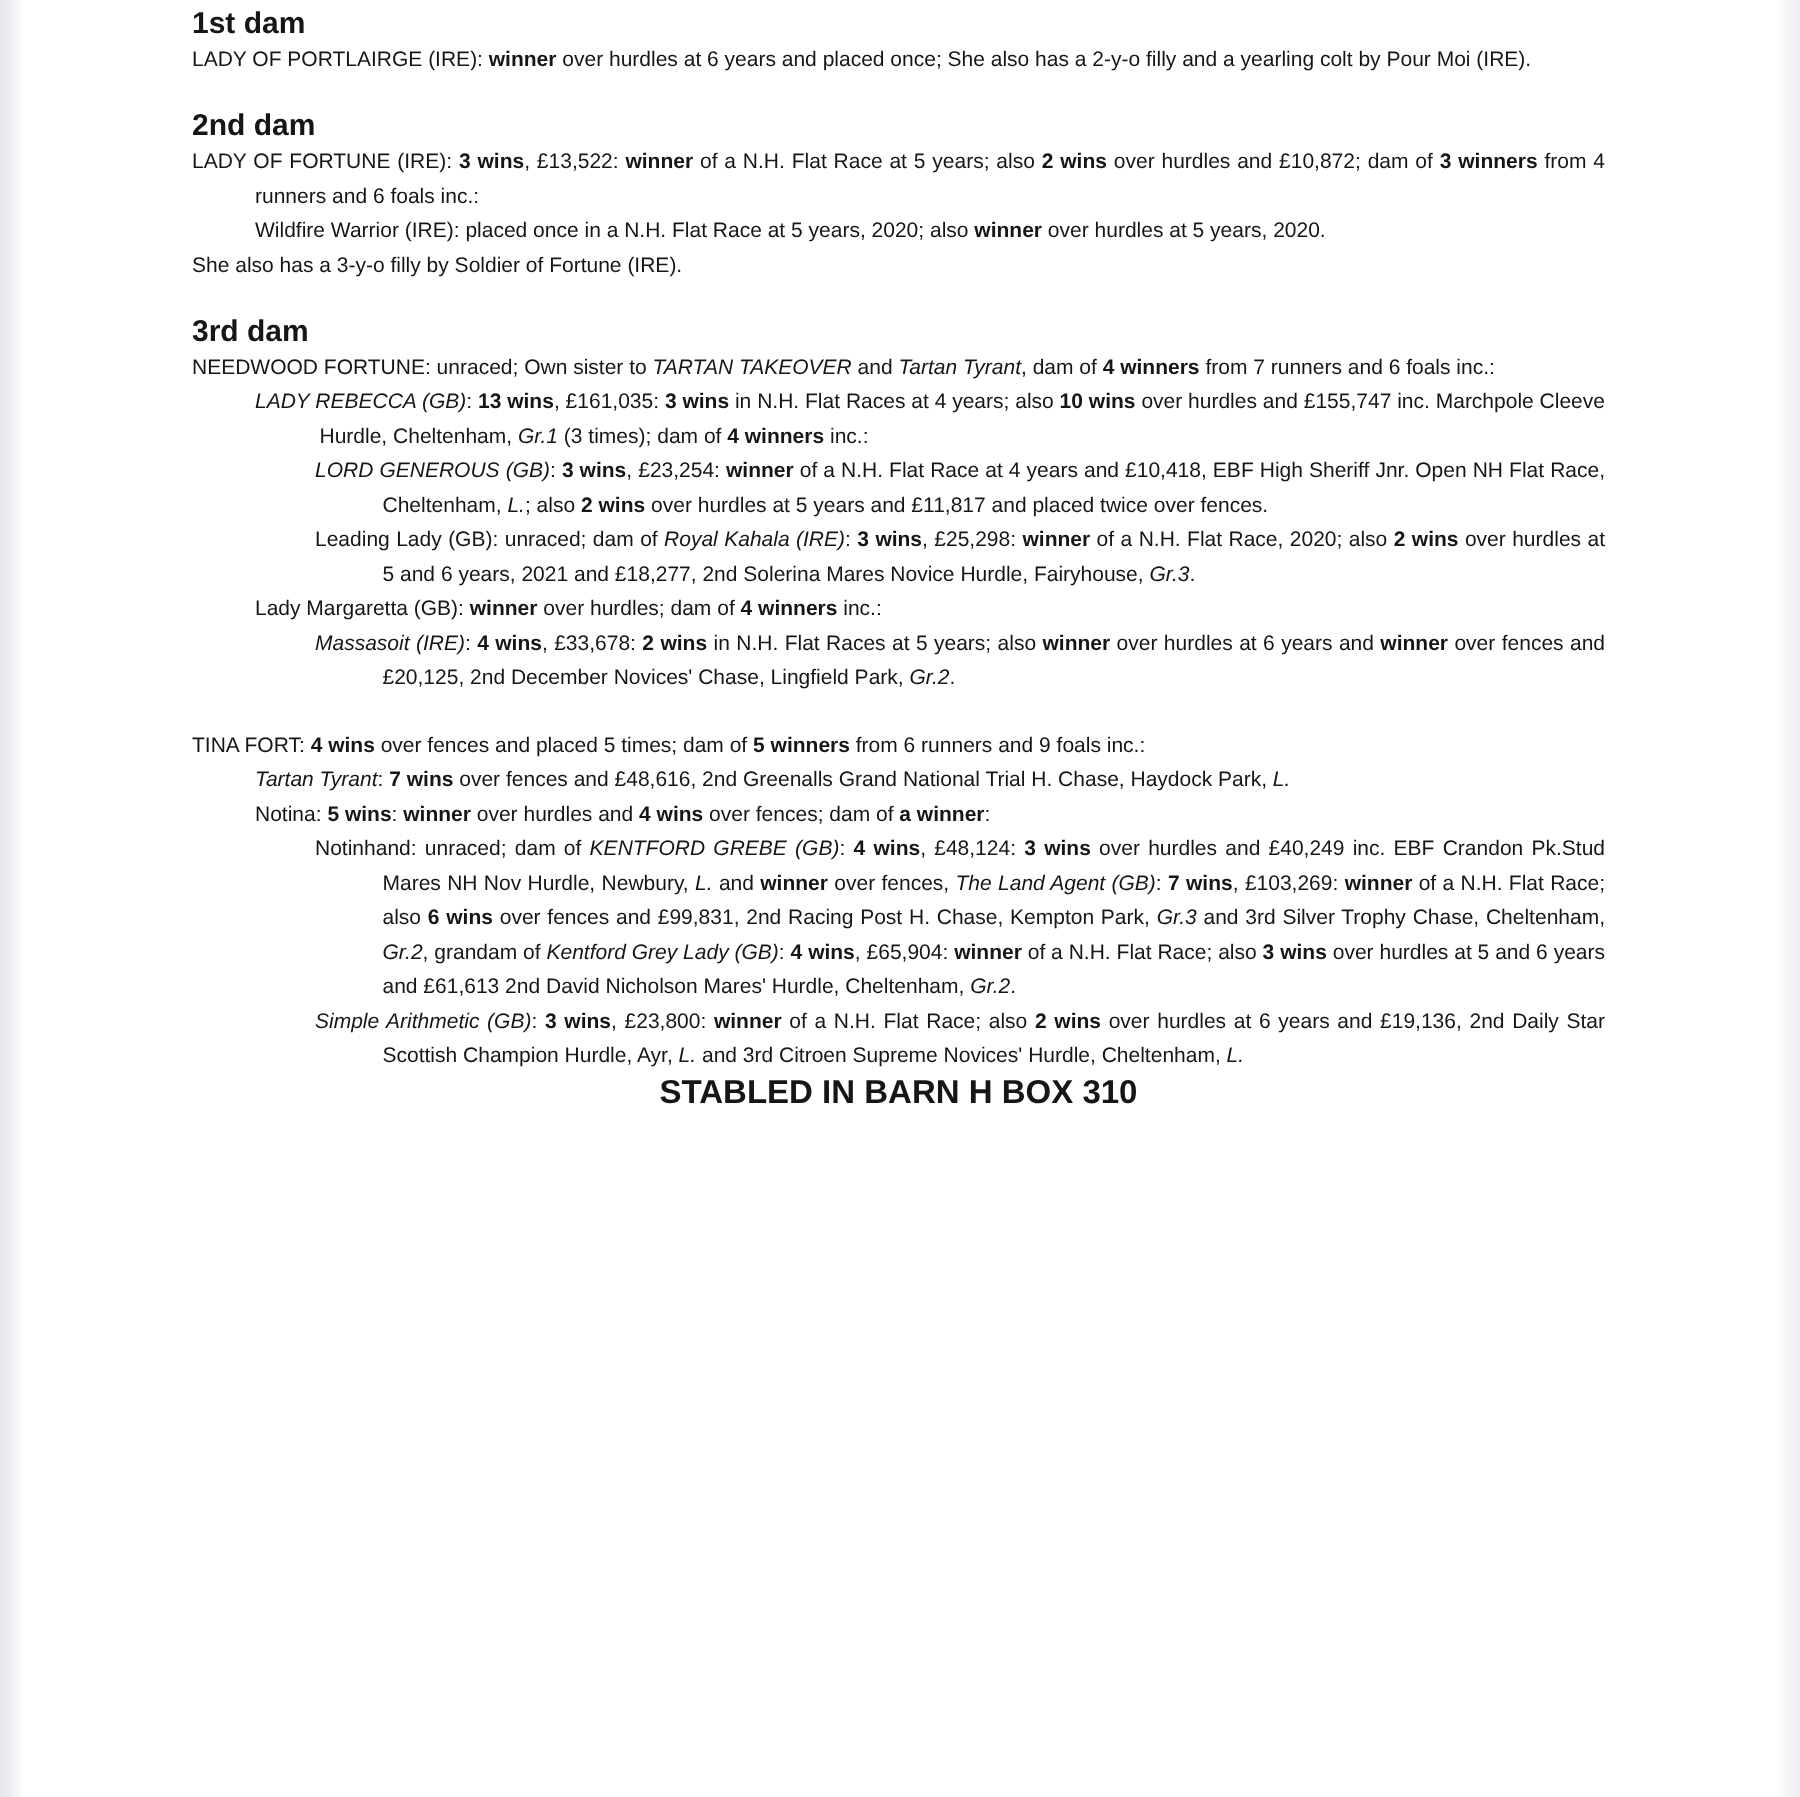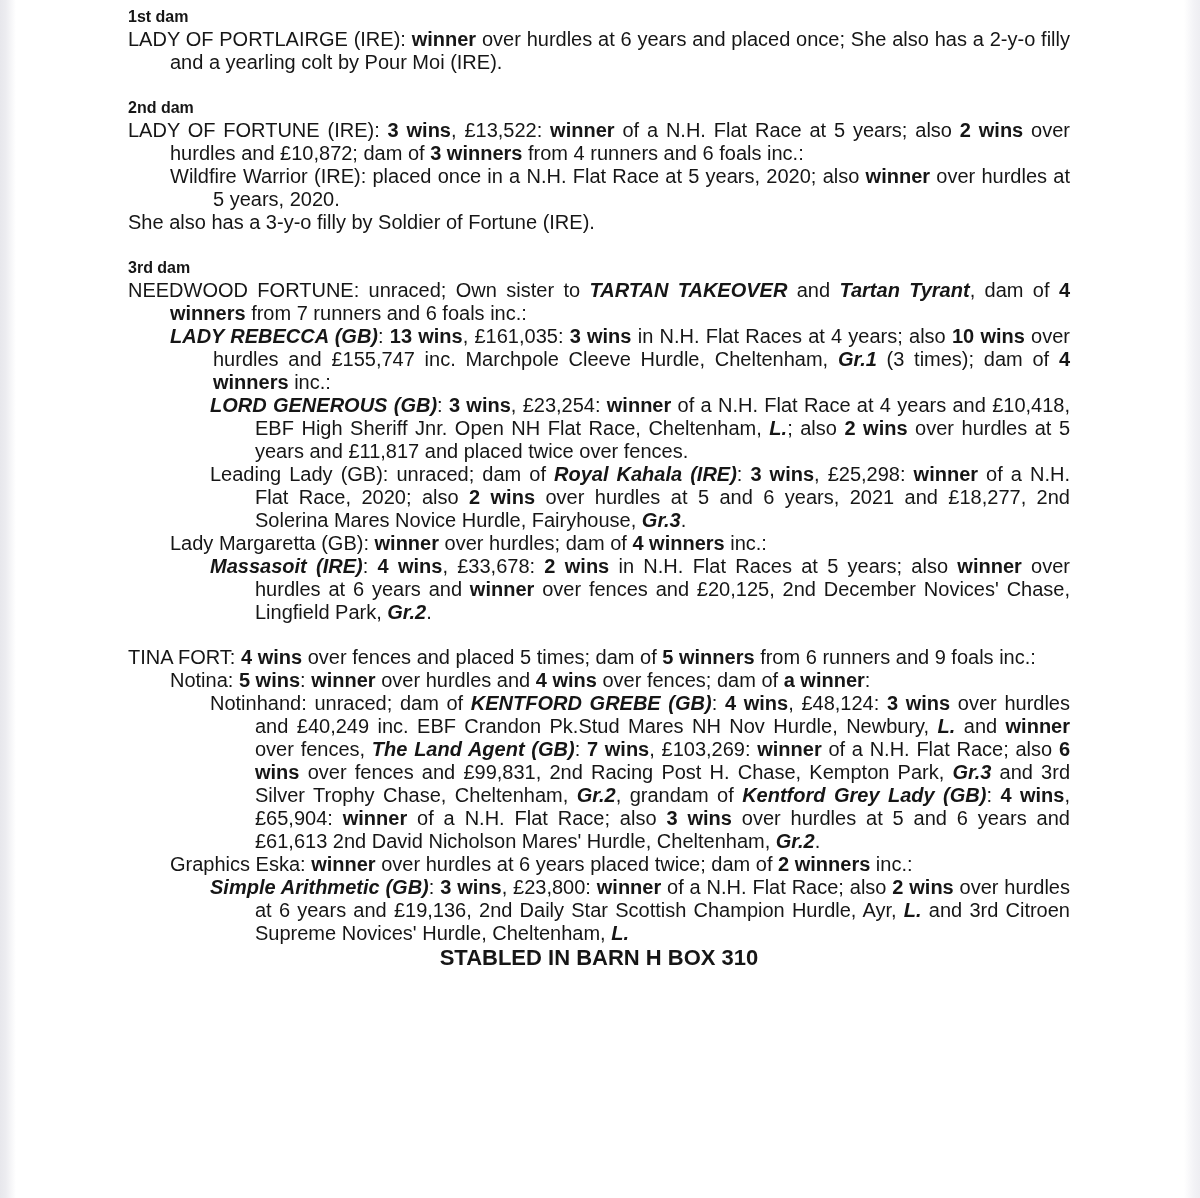--- a/index.html
+++ b/index.html
@@ -19,34 +19,34 @@
   .edge.right { right: 0; background: linear-gradient(to left,  #eeeef2 0%, #f3f3f6 40%, #ffffff 100%); }
   .content {
     position: absolute;
     left: 128px; top: 5px;
     width: 942px;
   }
   .dam-section { margin: 0; }
   .dam-section + .dam-section { margin-top: 22px; }
   .dam-heading {
     font-weight: 700;
-    font-size: 16px;
+    font-size: 20px;
     line-height: 23px;
   }
   p.para {
     margin: 0;
-    font-size: 20px;
+    font-size: 14px;
     line-height: 23px;
     text-align: justify;
   }
   p.level-0 { padding-left: 42px;  text-indent: -42px; }
   p.level-1 { padding-left: 85px;  text-indent: -43px; }
   p.level-2 { padding-left: 127px; text-indent: -45px; }
   .b  { font-weight: 700; }
-  .bi { font-weight: 700; font-style: italic; }
+  .bi { font-weight: 400; font-style: italic; }
   .footer {
     margin-top: 1px;
     font-weight: 700;
     font-size: 22px;
     line-height: 23px;
     text-align: center;
   }
 </style>
 </head>
 <body style="background: rgb(255, 255, 255); color: rgb(22, 22, 22);">
@@ -70,21 +70,21 @@
           <div class="dam-heading">3rd dam</div>
           <p class="para level-0"><span>NEEDWOOD FORTUNE: unraced; Own sister to </span><span class="bi">TARTAN TAKEOVER</span><span> and </span><span class="bi">Tartan Tyrant</span><span>, dam of </span><span class="b">4 winners</span><span> from 7 runners and 6 foals inc.:</span></p>
           <p class="para level-1"><span class="bi">LADY REBECCA (GB)</span><span>: </span><span class="b">13 wins</span><span>, £161,035: </span><span class="b">3 wins</span><span> in N.H. Flat Races at 4 years; also </span><span class="b">10 wins</span><span> over hurdles and £155,747 inc. Marchpole Cleeve Hurdle, Cheltenham, </span><span class="bi">Gr.1</span><span> (3 times); dam of </span><span class="b">4 winners</span><span> inc.:</span></p>
           <p class="para level-2"><span class="bi">LORD GENEROUS (GB)</span><span>: </span><span class="b">3 wins</span><span>, £23,254: </span><span class="b">winner</span><span> of a N.H. Flat Race at 4 years and £10,418, EBF High Sheriff Jnr. Open NH Flat Race, Cheltenham, </span><span class="bi">L.</span><span>; also </span><span class="b">2 wins</span><span> over hurdles at 5 years and £11,817 and placed twice over fences.</span></p>
           <p class="para level-2"><span>Leading Lady (GB): unraced; dam of </span><span class="bi">Royal Kahala (IRE)</span><span>: </span><span class="b">3 wins</span><span>, £25,298: </span><span class="b">winner</span><span> of a N.H. Flat Race, 2020; also </span><span class="b">2 wins</span><span> over hurdles at 5 and 6 years, 2021 and £18,277, 2nd Solerina Mares Novice Hurdle, Fairyhouse, </span><span class="bi">Gr.3</span><span>.</span></p>
           <p class="para level-1"><span>Lady Margaretta (GB): </span><span class="b">winner</span><span> over hurdles; dam of </span><span class="b">4 winners</span><span> inc.:</span></p>
           <p class="para level-2"><span class="bi">Massasoit (IRE)</span><span>: </span><span class="b">4 wins</span><span>, £33,678: </span><span class="b">2 wins</span><span> in N.H. Flat Races at 5 years; also </span><span class="b">winner</span><span> over hurdles at 6 years and </span><span class="b">winner</span><span> over fences and £20,125, 2nd December Novices' Chase, Lingfield Park, </span><span class="bi">Gr.2</span><span>.</span></p>
         </section>
         <section class="dam-section">
           <p class="para level-0"><span>TINA FORT: </span><span class="b">4 wins</span><span> over fences and placed 5 times; dam of </span><span class="b">5 winners</span><span> from 6 runners and 9 foals inc.:</span></p>
+          <p class="para level-1"><span class="bi">Tartan Tyrant</span><span>: </span><span class="b">7 wins</span><span> over fences and £48,616, 2nd Greenalls Grand National Trial H. Chase, Haydock Park, </span><span class="bi">L.</span></p>
           <p class="para level-1"><span>Notina: </span><span class="b">5 wins</span><span>: </span><span class="b">winner</span><span> over hurdles and </span><span class="b">4 wins</span><span> over fences; dam of </span><span class="b">a winner</span><span>:</span></p>
           <p class="para level-2"><span>Notinhand: unraced; dam of </span><span class="bi">KENTFORD GREBE (GB)</span><span>: </span><span class="b">4 wins</span><span>, £48,124: </span><span class="b">3 wins</span><span> over hurdles and £40,249 inc. EBF Crandon Pk.Stud Mares NH Nov Hurdle, Newbury, </span><span class="bi">L.</span><span> and </span><span class="b">winner</span><span> over fences, </span><span class="bi">The Land Agent (GB)</span><span>: </span><span class="b">7 wins</span><span>, £103,269: </span><span class="b">winner</span><span> of a N.H. Flat Race; also </span><span class="b">6 wins</span><span> over fences and £99,831, 2nd Racing Post H. Chase, Kempton Park, </span><span class="bi">Gr.3</span><span> and 3rd Silver Trophy Chase, Cheltenham, </span><span class="bi">Gr.2</span><span>, grandam of </span><span class="bi">Kentford Grey Lady (GB)</span><span>: </span><span class="b">4 wins</span><span>, £65,904: </span><span class="b">winner</span><span> of a N.H. Flat Race; also </span><span class="b">3 wins</span><span> over hurdles at 5 and 6 years and £61,613 2nd David Nicholson Mares' Hurdle, Cheltenham, </span><span class="bi">Gr.2</span><span>.</span></p>
-          <p class="para level-1"><span>Graphics Eska: </span><span class="b">winner</span><span> over hurdles at 6 years placed twice; dam of </span><span class="b">2 winners</span><span> inc.:</span></p>
           <p class="para level-2"><span class="bi">Simple Arithmetic (GB)</span><span>: </span><span class="b">3 wins</span><span>, £23,800: </span><span class="b">winner</span><span> of a N.H. Flat Race; also </span><span class="b">2 wins</span><span> over hurdles at 6 years and £19,136, 2nd Daily Star Scottish Champion Hurdle, Ayr, </span><span class="bi">L.</span><span> and 3rd Citroen Supreme Novices' Hurdle, Cheltenham, </span><span class="bi">L.</span></p>
         </section>
       </div>
     <div class="footer">STABLED IN BARN H BOX 310</div>
   </div>
 </main>
 
 </body></html>

